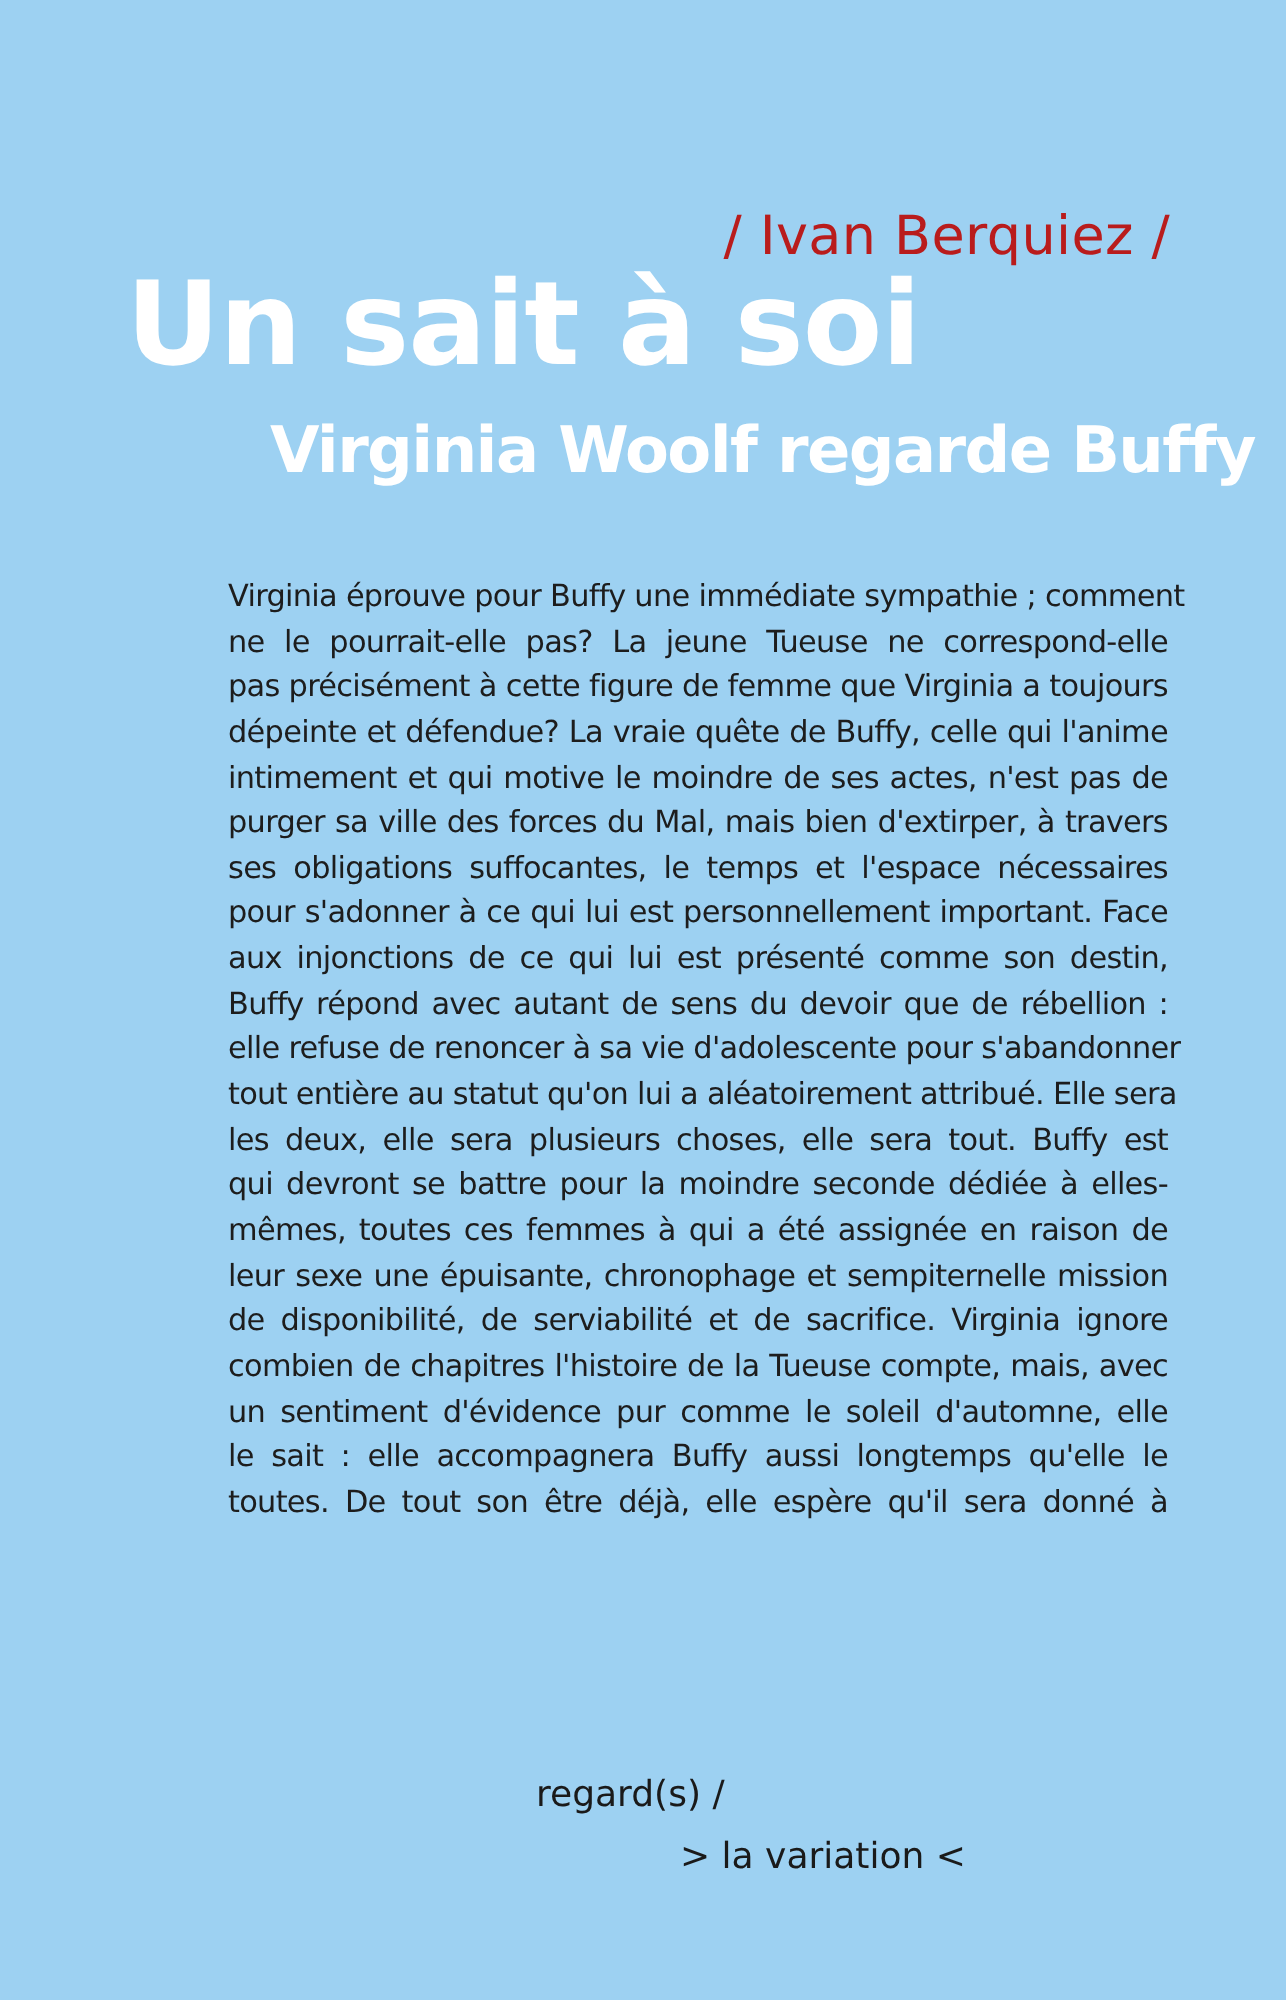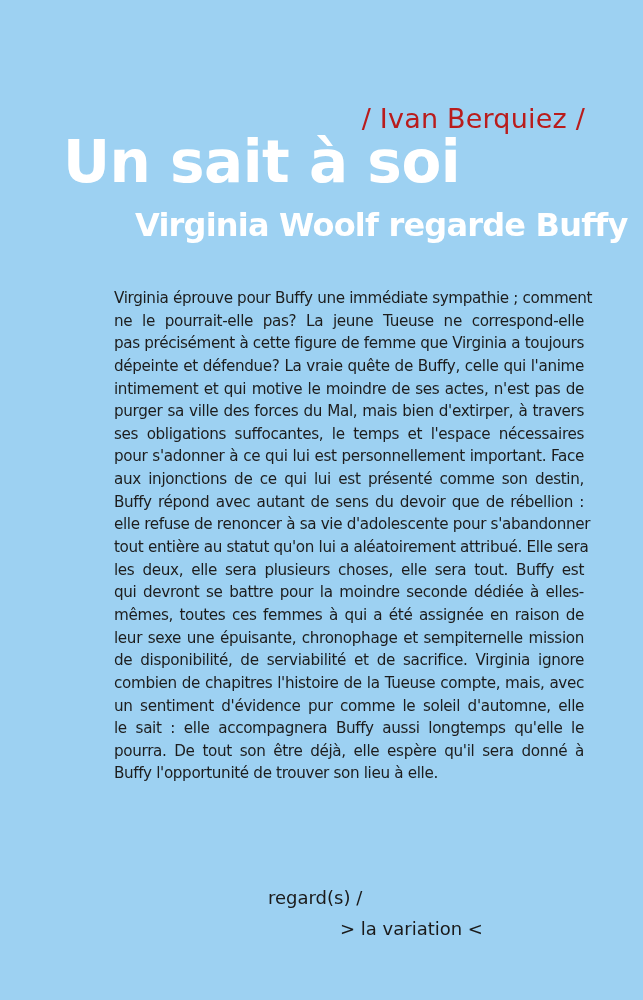--- a/index.html
+++ b/index.html
@@ -75,19 +75,18 @@
     <span class="line">elle refuse de renoncer à sa vie d'adolescente pour s'abandonner</span>
     <span class="line">tout entière au statut qu'on lui a aléatoirement attribué. Elle sera</span>
     <span class="line">les deux, elle sera plusieurs choses, elle sera tout. Buffy est</span>
     <span class="line">qui devront se battre pour la moindre seconde dédiée à elles-</span>
     <span class="line">mêmes, toutes ces femmes à qui a été assignée en raison de</span>
     <span class="line">leur sexe une épuisante, chronophage et sempiternelle mission</span>
     <span class="line">de disponibilité, de serviabilité et de sacrifice. Virginia ignore</span>
     <span class="line">combien de chapitres l'histoire de la Tueuse compte, mais, avec</span>
     <span class="line">un sentiment d'évidence pur comme le soleil d'automne, elle</span>
     <span class="line">le sait : elle accompagnera Buffy aussi longtemps qu'elle le</span>
-    <span class="line">pourra. De tout son être déjà, elle espère qu'il sera donné à</span>
-    <span class="line last">Buffy l'opportunité de trouver son lieu à elle.</span>
+    <span class="line">toutes. De tout son être déjà, elle espère qu'il sera donné à</span>
   </div>
 
   <div class="collection">regard(s) /</div>
   <div class="series">&gt; la variation &lt;</div>
 </div>
 
 </body></html>

